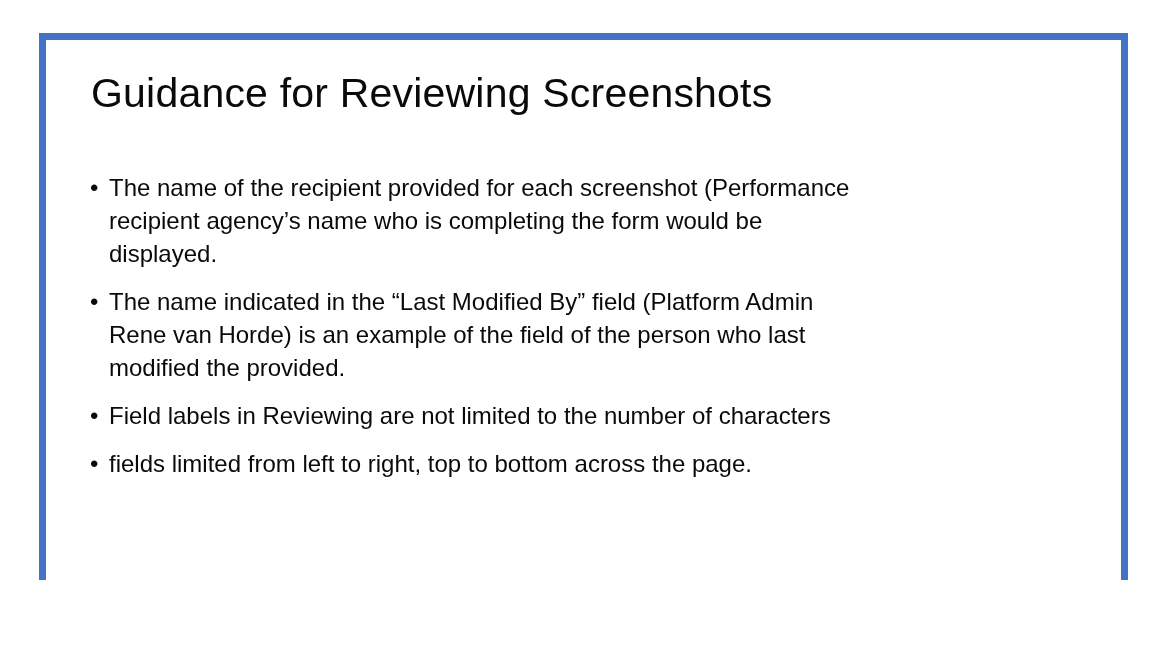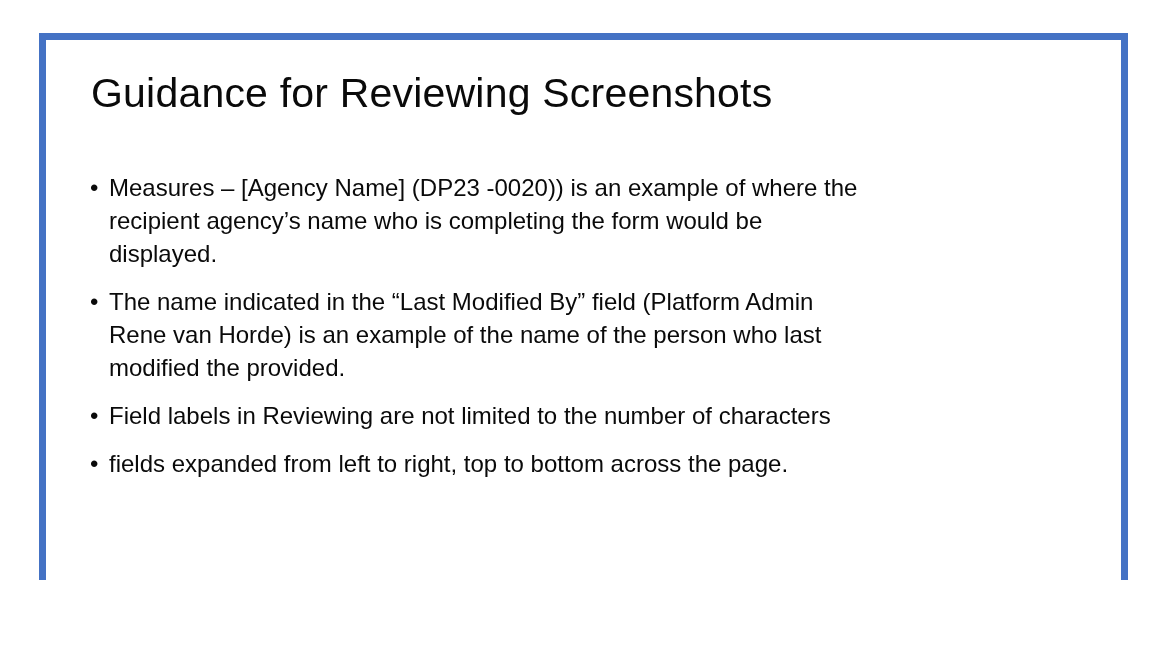--- a/index.html
+++ b/index.html
@@ -68,43 +68,43 @@
 <body>
 
 <div class="canvas">
   <div class="slide">
     <h1 class="slide-title">Guidance for Reviewing Screenshots</h1>
 
     <ul class="bullet-list">
       <li class="bullet-item">
         <span class="bullet-marker">•</span>
         <div class="bullet-lines">
-          <div class="bullet-line">Measures – [Agency Name] (DP23 -0020)) is an example of where the</div>
+          <div class="bullet-line">The name of the recipient provided for each screenshot (Performance</div>
           <div class="bullet-line">recipient agency’s name who is completing the form would be</div>
           <div class="bullet-line">displayed.</div>
         </div>
       </li>
 
       <li class="bullet-item">
         <span class="bullet-marker">•</span>
         <div class="bullet-lines">
           <div class="bullet-line">The name indicated in the “Last Modified By” field (Platform Admin</div>
-          <div class="bullet-line">Rene van Horde) is an example of the name of the person who last</div>
+          <div class="bullet-line">Rene van Horde) is an example of the field of the person who last</div>
           <div class="bullet-line">modified the provided.</div>
         </div>
       </li>
 
       <li class="bullet-item">
         <span class="bullet-marker">•</span>
         <div class="bullet-lines">
           <div class="bullet-line">Field labels in Reviewing are not limited to the number of characters</div>
         </div>
       </li>
 
       <li class="bullet-item">
         <span class="bullet-marker">•</span>
         <div class="bullet-lines">
-          <div class="bullet-line">fields expanded from left to right, top to bottom across the page.</div>
+          <div class="bullet-line">fields limited from left to right, top to bottom across the page.</div>
         </div>
       </li>
     </ul>
   </div>
 </div>
 
 </body></html>

